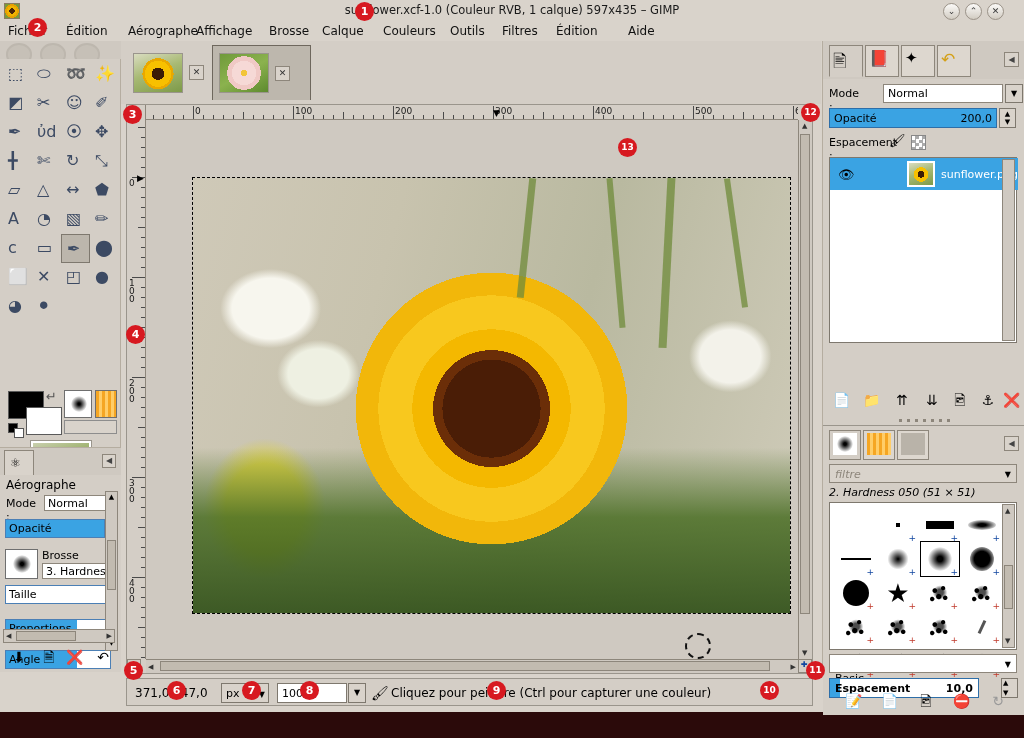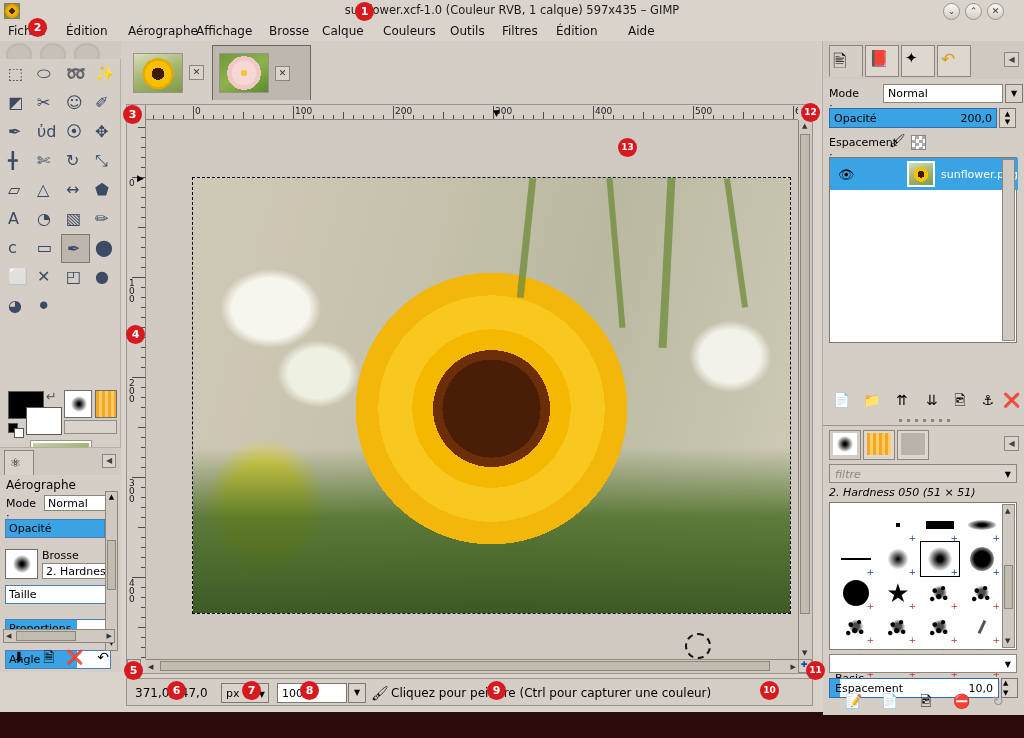--- a/index.html
+++ b/index.html
@@ -212,21 +212,21 @@
   .filter-box .t { position:absolute; left:5px; top:3px; font-size:11px; font-style:italic; color:#8d867b; }
   .filter-box .a { position:absolute; right:5px; top:5px; font-size:8px; }
   .brushname { position:absolute; left:6px; top:60px; font-size:11px; font-style:italic; }
   .brushgrid { position:absolute; left:6px; top:76px; width:188px; height:148px; background:#fff; border:1px solid #7e786e; }
   .bg-scroll { position:absolute; right:1px; top:1px; width:13px; bottom:1px; background:#cfc9c1; border:1px solid #8d867b; }
   .bcell { position:absolute; width:40px; height:36px; }
   .bsel { position:absolute; border:1px solid #000; }
   .tagbox { position:absolute; left:6px; top:228px; width:188px; height:19px; background:#fff; border:1px solid #8d867b; }
   .tagbox .t { position:absolute; left:5px; top:17px; font-size:11px; }
   .tagbox .a { position:absolute; right:5px; top:5px; font-size:8px; }
-  .spacing { position:absolute; left:6px; top:252px; width:170px; height:20px; background:#fff; border:1px solid #2d6ea8; }
+  .spacing { position:absolute; left:6px; top:252px; width:150px; height:20px; background:#fff; border:1px solid #2d6ea8;font-weight:bold; }
   .spacing .fill { position:absolute; left:0; top:0; width:10px; height:100%; background:#3aa3e3; }
   .spacing .l { position:absolute; left:5px; top:3px; font-size:11px; }
   .spacing .r { position:absolute; right:5px; top:3px; font-size:11px; }
   .spacing-spin { position:absolute; left:178px; top:252px; width:17px; height:20px; background:#d9d3cb; border:1px solid #7e786e; }
   .brush-btns { position:absolute; left:4px; bottom:2px; width:194px; height:24px; }
   .brush-btns span { position:absolute; top:0; width:26px; height:24px; text-align:center; line-height:24px; font-size:14px; }
 
   
   .badge { position:absolute; width:19px; height:19px; border-radius:50%; background:#d71920; color:#fff;
     font-size:11px; font-weight:bold; text-align:center; line-height:19px; z-index:99;
@@ -395,21 +395,21 @@
       <div class="to-moderow">
         <span class="to-modelbl">Mode :</span>
         <span class="to-modeval">Normal</span>
       </div>
       <div class="slider" style="left:5px; top:44px; width:100px;">
         <div class="fill" style="width:100%"></div>
         <span class="lbl">Opacité</span>
       </div>
       <div class="brushrow-sw"></div>
       <span class="brush-lbl">Brosse</span>
-      <span class="brush-val">2. Hardnes</span>
+      <span class="brush-val">3. Hardnes</span>
       <div class="slider" style="left:5px; top:110px; width:106px; border-color:#4b7fb5; background:#fff;">
         <div class="fill" style="width:0%"></div>
         <span class="lbl">Taille</span>
       </div>
       <div class="slider" style="left:5px; top:144px; width:106px;">
         <div class="fill" style="width:68%"></div>
         <span class="lbl">Proportions</span>
       </div>
       <div class="slider" style="left:5px; top:175px; width:106px;">
         <div class="fill" style="width:68%"></div>

